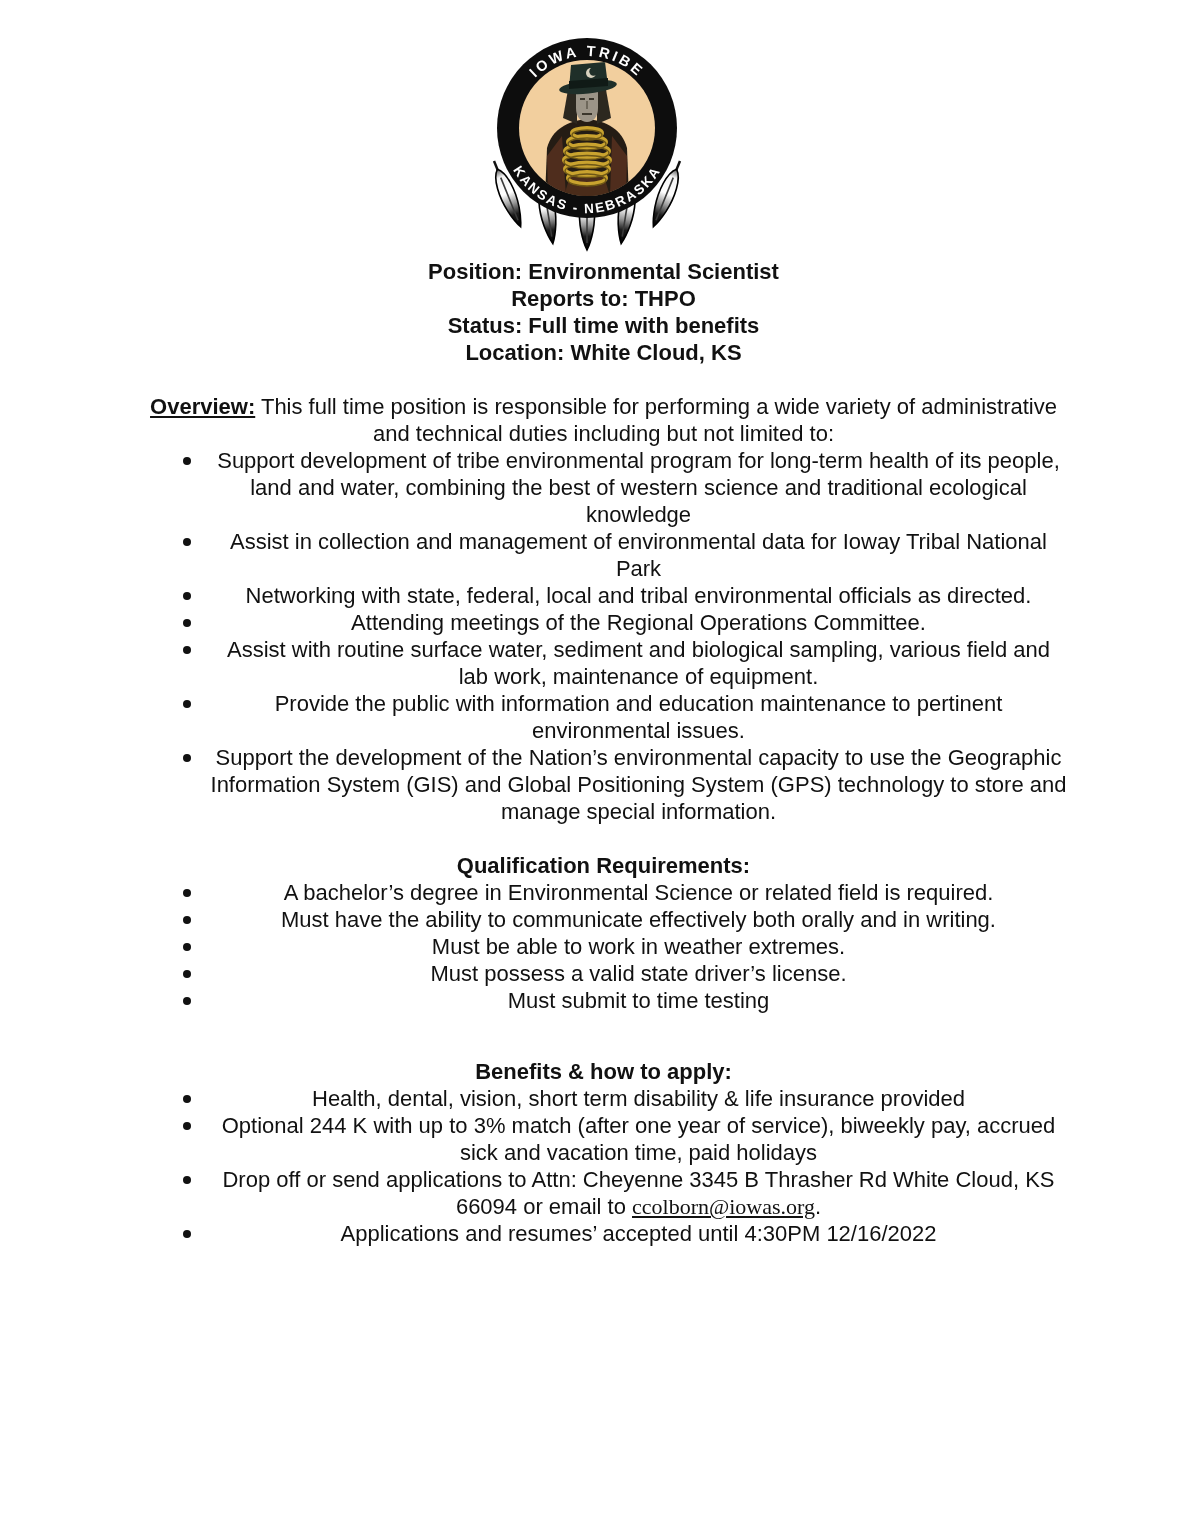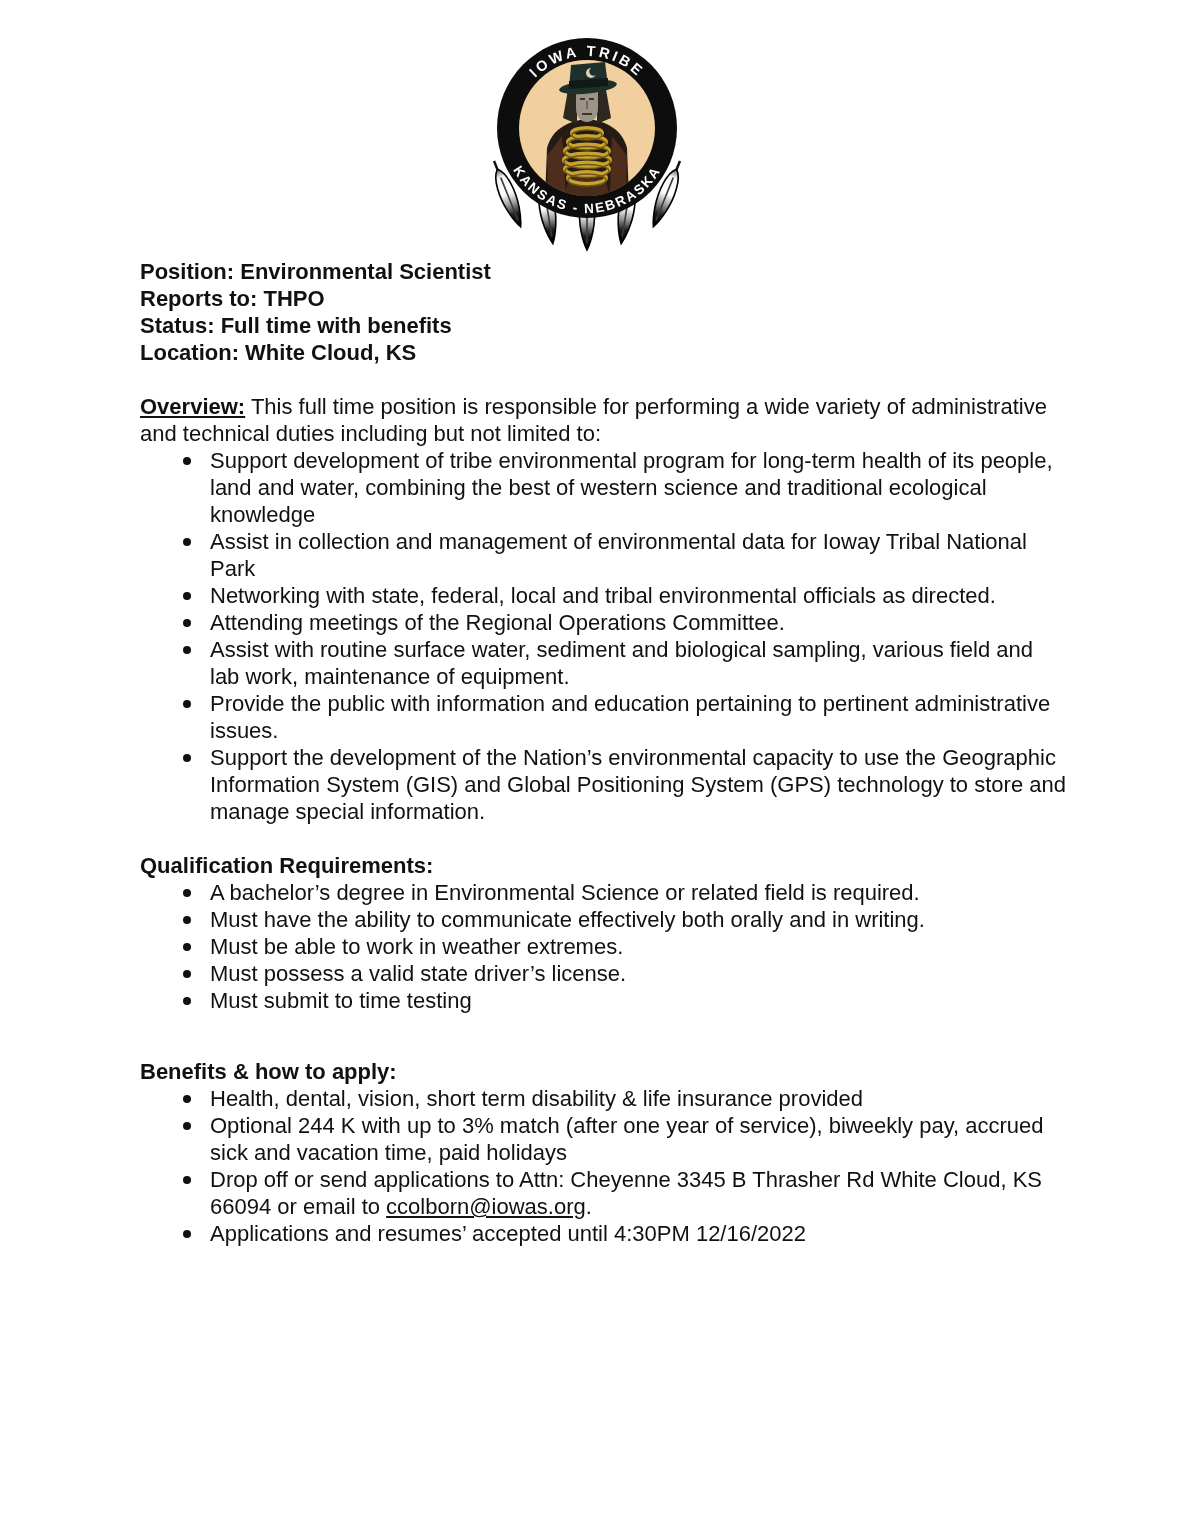--- a/index.html
+++ b/index.html
@@ -19,20 +19,21 @@
   }
   .logo-row {
     display: flex;
     justify-content: center;
     padding-top: 36px;
   }
   .logo-row svg { transform: translateX(-7px); }
 
   .content {
     margin: 6px 120px 0 140px;
+    text-align: center;
   }
   .bold { font-weight: bold; text-decoration: underline; }
   .header-block { margin-bottom: 27px; }
   .header-block div { font-weight: bold; }
 
   p.para { margin: 0; }
 
   ul.doc-list {
     list-style: none;
     margin: 0;
@@ -53,20 +54,21 @@
     background: #111111;
   }
   .section-heading { font-weight: bold; margin: 0; }
   .gap-1 { margin-top: 27px; }
   .gap-2 { margin-top: 44px; }
 
   .email {
     text-decoration: underline;
     color: #111111;
     cursor: pointer;
+    font-family: Liberation Serif, serif;
   }
 </style>
 </head>
 <body>
 
 <div class="page">
 
   <div class="logo-row">
     <svg width="190" height="216" viewBox="0 0 190 216">
       <defs>
@@ -175,21 +177,21 @@
     </div>
 
     <p class="para"><span class="bold">Overview:</span> <span>This full time position is responsible for performing a wide variety of administrative and technical duties including but not limited to:</span></p>
 
     <ul class="doc-list">
       <li>Support development of tribe environmental program for long-term health of its people, land and water, combining the best of western science and traditional ecological knowledge</li>
       <li>Assist in collection and management of environmental data for Ioway Tribal National Park</li>
       <li>Networking with state, federal, local and tribal environmental officials as directed.</li>
       <li>Attending meetings of the Regional Operations Committee.</li>
       <li>Assist with routine surface water, sediment and biological sampling, various field and lab work, maintenance of equipment.</li>
-      <li>Provide the public with information and education pertaining to pertinent administrative issues.</li>
+      <li>Provide the public with information and education maintenance to pertinent environmental issues.</li>
       <li>Support the development of the Nation’s environmental capacity to use the Geographic Information System (GIS) and Global Positioning System (GPS) technology to store and manage special information.</li>
     </ul>
 
     <p class="section-heading gap-1">Qualification Requirements:</p>
     <ul class="doc-list">
       <li>A bachelor’s degree in Environmental Science or related field is required.</li>
       <li>Must have the ability to communicate effectively both orally and in writing.</li>
       <li>Must be able to work in weather extremes.</li>
       <li>Must possess a valid state driver’s license.</li>
       <li>Must submit to time testing</li>

